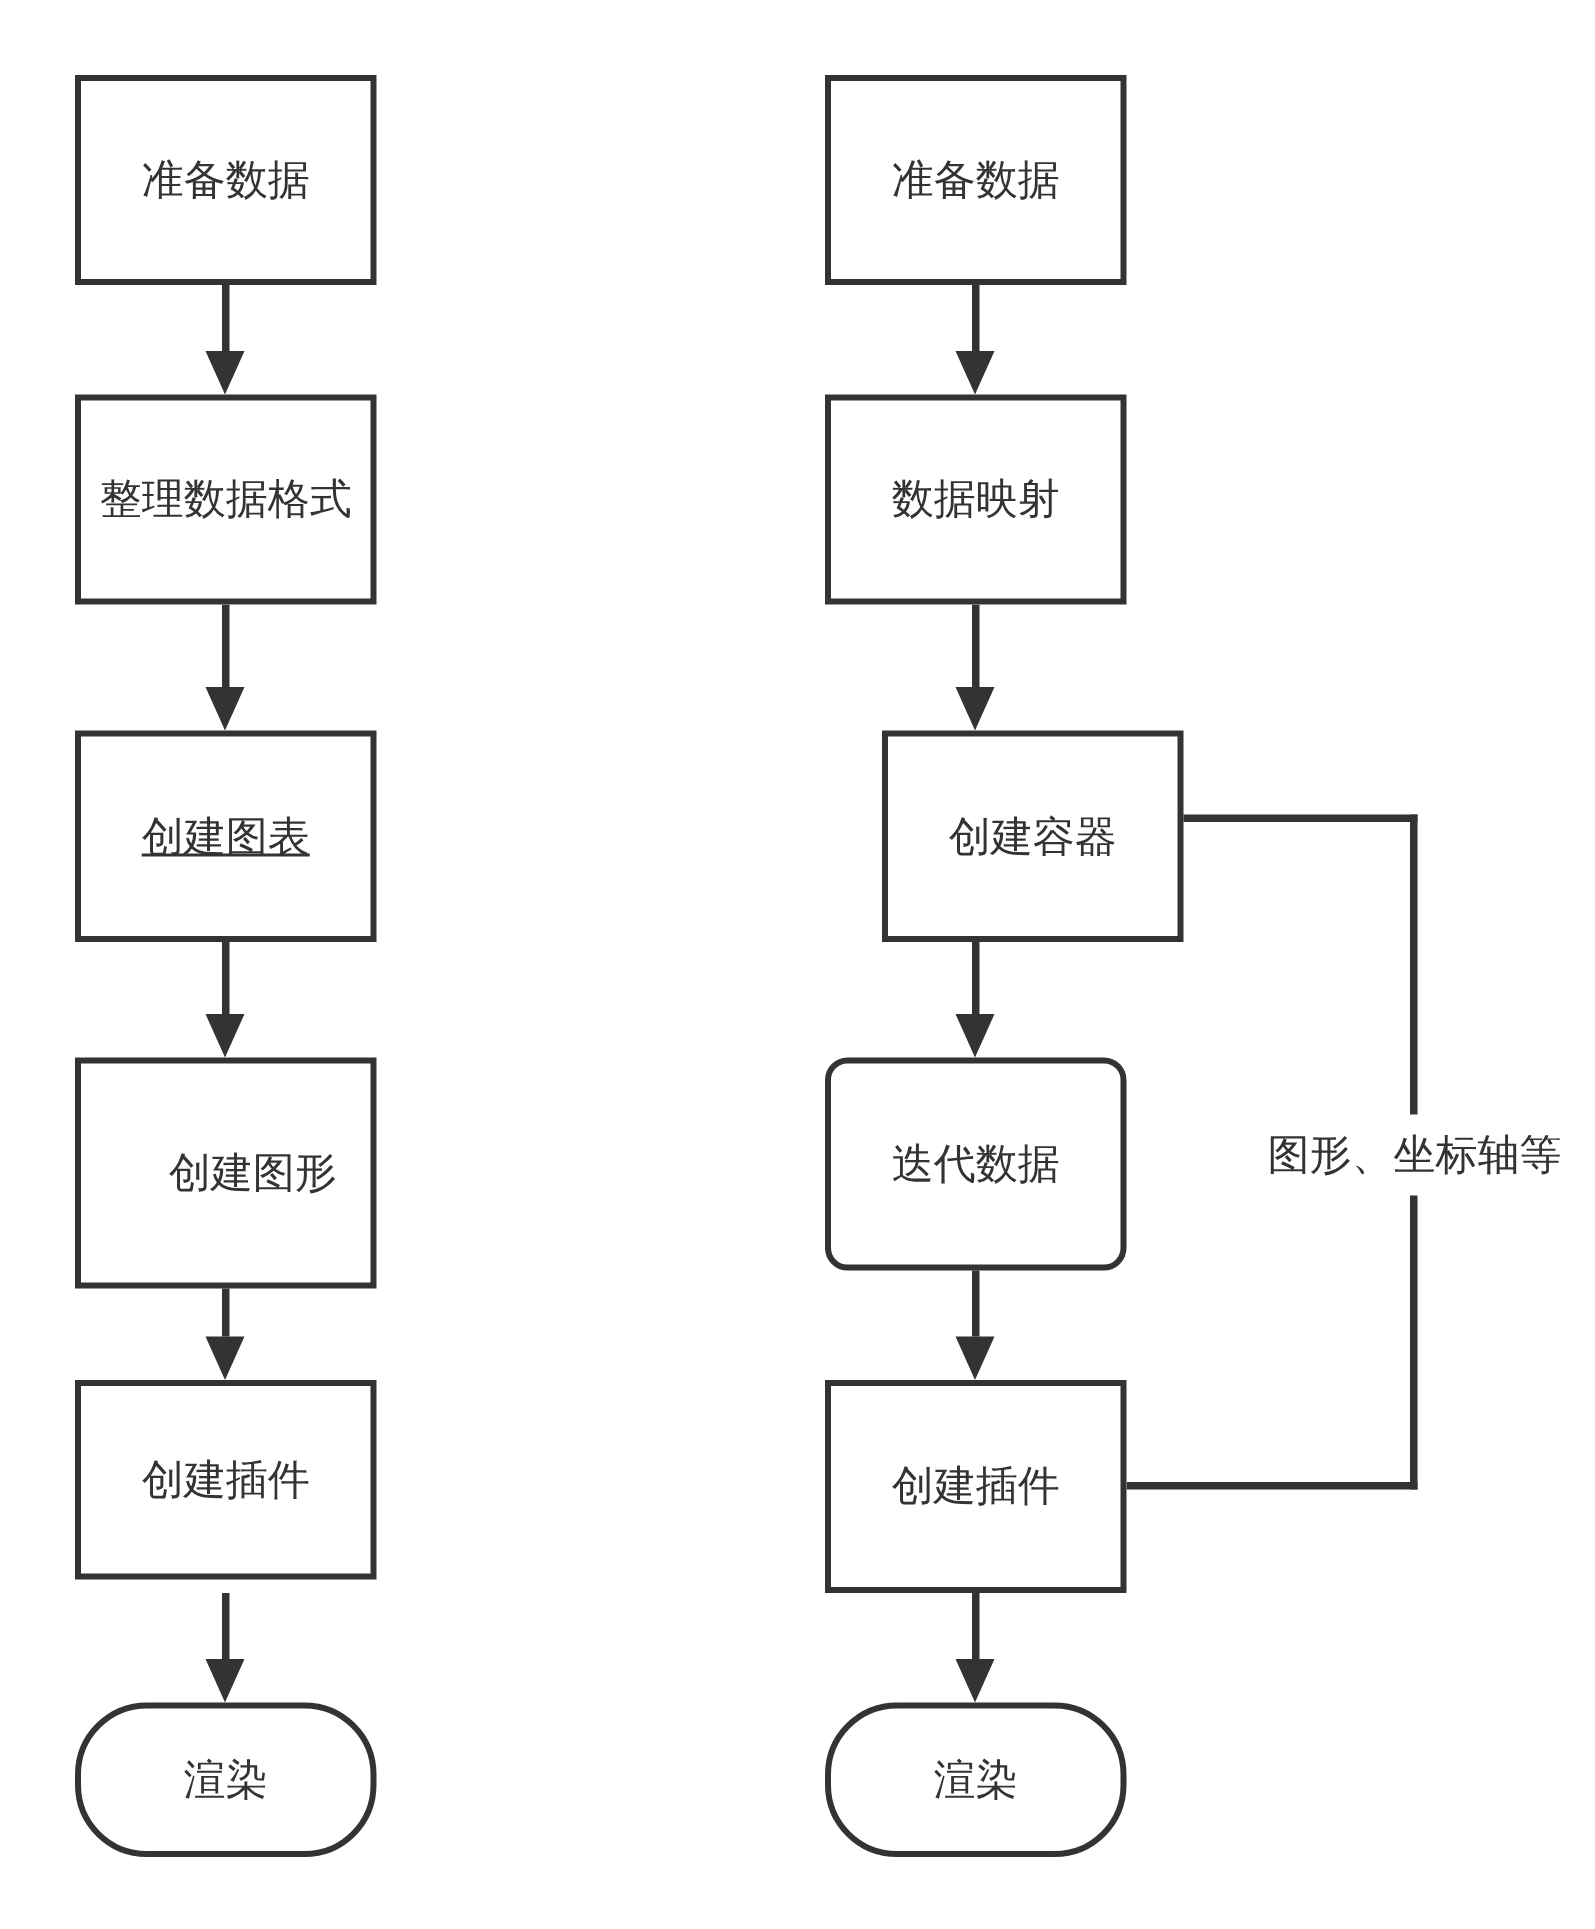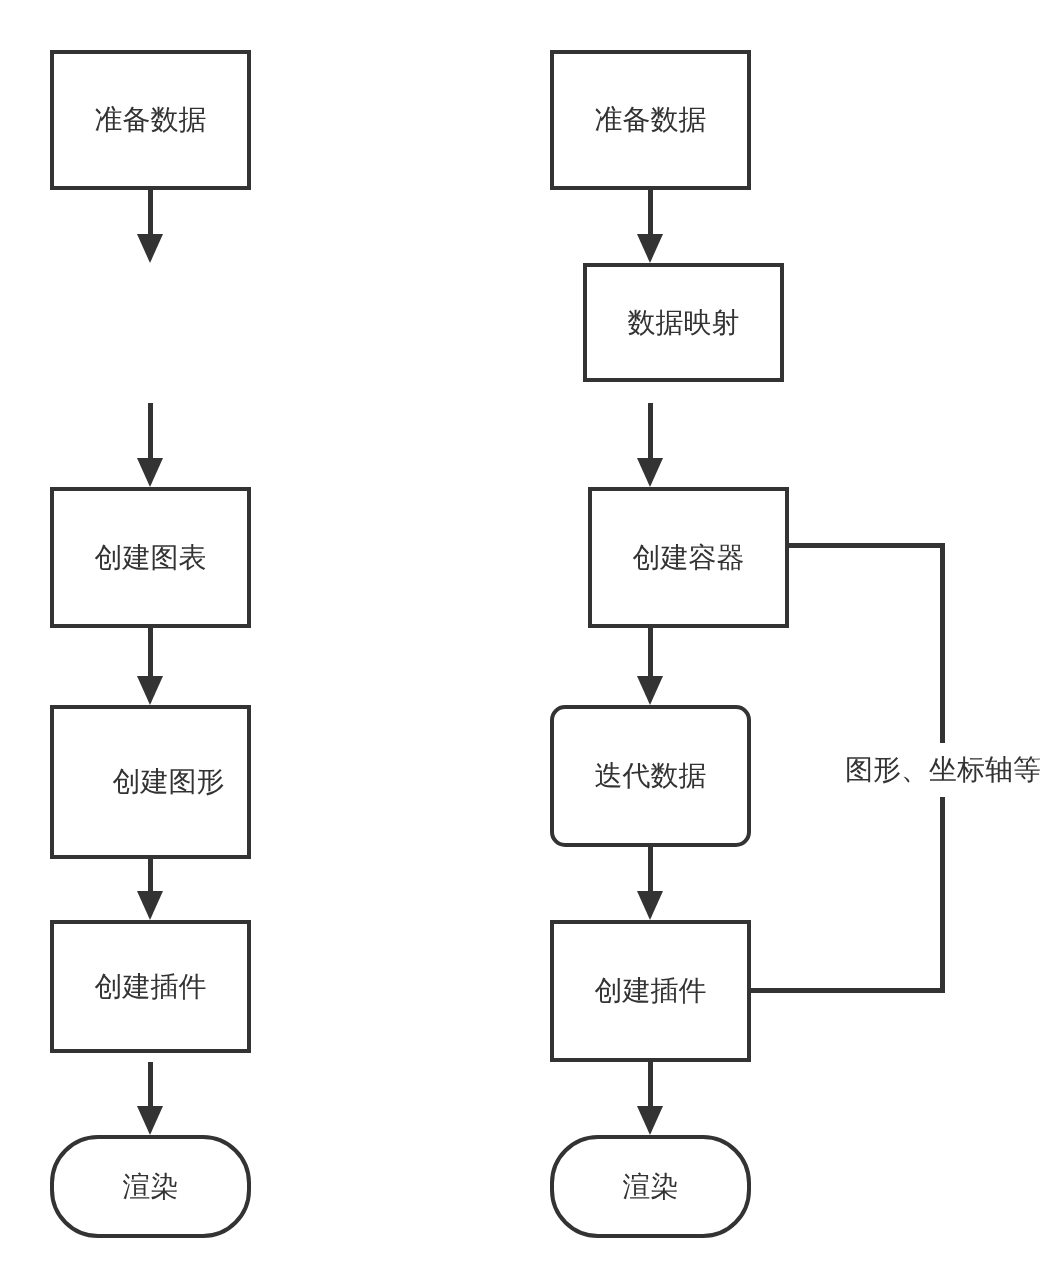--- a/index.html
+++ b/index.html
@@ -75,27 +75,30 @@
 
   <div class="node col-left" style="top:50px;height:140px;">
     <span>准备数据</span>
   </div>
 
   <div class="arrow-down" style="left:137px;top:190px;height:73px;">
     <div class="shaft"></div>
     <div class="head"></div>
   </div>
 
+  <div class="node col-left" style="top:263px;height:140px;">
+    <span>整理数据格式</span>
+  </div>
 
   <div class="arrow-down" style="left:137px;top:403px;height:84px;">
     <div class="shaft"></div>
     <div class="head"></div>
   </div>
 
-  <div class="node col-left" style="top:487px;height:141px;">
+  <div class="node col-left" style="top:487px;height:141px;text-decoration:underline;">
     <span>创建图表</span>
   </div>
 
   <div class="arrow-down" style="left:137px;top:628px;height:77px;">
     <div class="shaft"></div>
     <div class="head"></div>
   </div>
 
   <div class="node col-left" style="top:705px;height:154px;padding-left:36px;">
     <span>创建图形</span>
@@ -121,21 +124,21 @@
 
   <div class="node col-right" style="top:50px;height:140px;">
     <span>准备数据</span>
   </div>
 
   <div class="arrow-down" style="left:637px;top:190px;height:73px;">
     <div class="shaft"></div>
     <div class="head"></div>
   </div>
 
-  <div class="node col-right" style="top:263px;height:119px;margin-left:33px;">
+  <div class="node col-right" style="top:263px;height:140px;">
     <span>数据映射</span>
   </div>
 
   <div class="arrow-down" style="left:637px;top:403px;height:84px;">
     <div class="shaft"></div>
     <div class="head"></div>
   </div>
 
   <div class="node col-right" style="top:487px;height:141px;margin-left:38px;">
     <span>创建容器</span>

